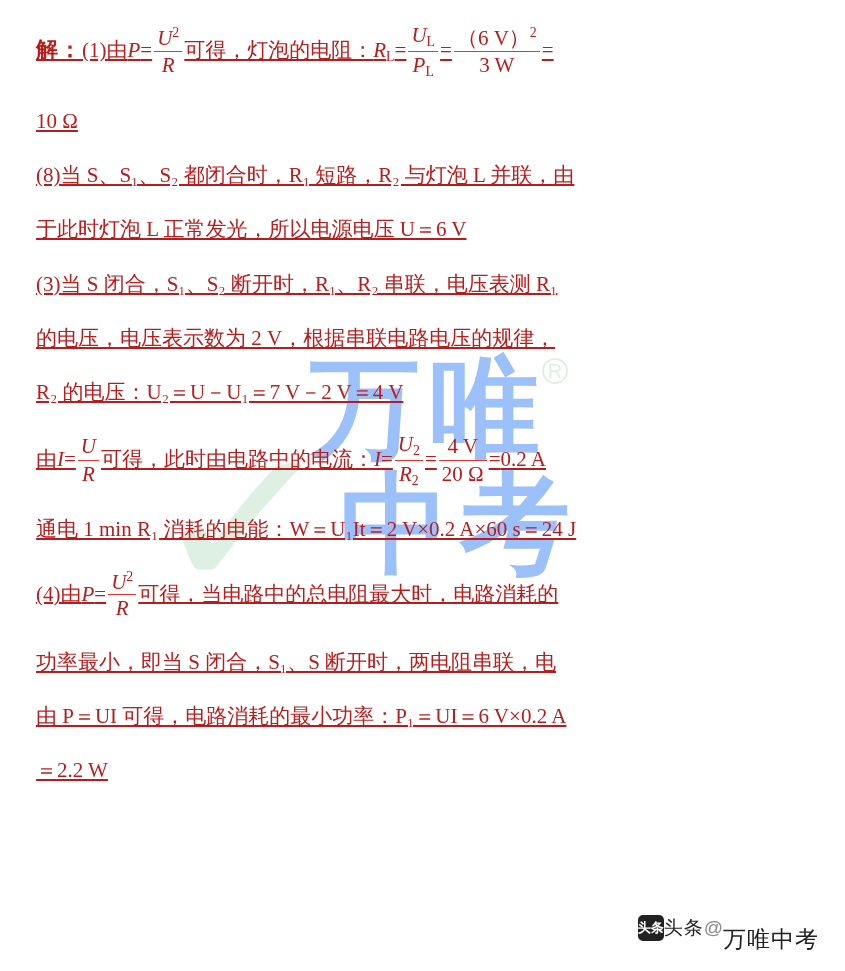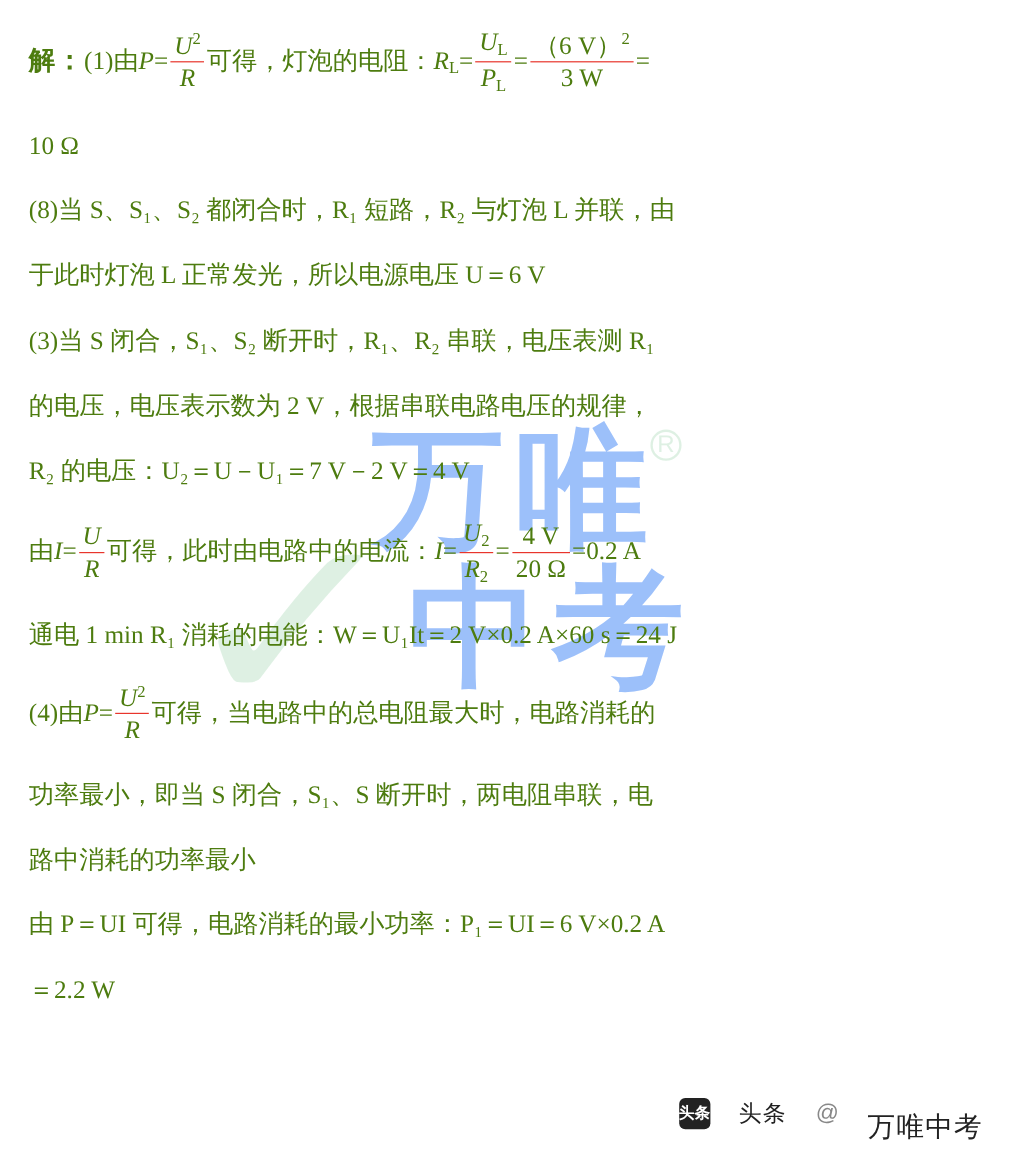--- a/index.html
+++ b/index.html
@@ -63,24 +63,25 @@
     height: 22px;
     text-align: center;
     line-height: 22px;
     font-family: "Liberation Sans", sans-serif;
   }
 
   
   #solution {
     position: relative;
     z-index: 2;
-    color: #4d7c0f;
-    padding: 24px 34px 10px 24px;
+    color: #b91c1c;
+    padding: 24px 34px 10px 36px;
     font-size: 21px;
     line-height: 1.35;
+    text-decoration: underline;
   }
   .para {
     margin: 0 0 26px 0;
     display: block;
   }
   .para:last-child { margin-bottom: 0; }
   .line {
     display: block;
     white-space: nowrap;
   }
@@ -124,21 +125,21 @@
   }
 
   
   #footer {
     position: absolute;
     right: 26px;
     bottom: 16px;
     z-index: 3;
     display: flex;
     align-items: center;
-    gap: 24px;
+    gap: 0;
     color: #222;
     font-family: "Liberation Sans", sans-serif;
   }
   #footer .tt-icon {
     width: 26px;
     height: 26px;
     border-radius: 5px;
     background: #222;
     color: #fff;
     font-size: 13px;
@@ -195,21 +196,20 @@
       <span>由</span><span class="it">I</span><span>=</span><span class="frac"><span class="num it">U</span><span class="den it">R</span></span><span>可得，此时由电路中的电流：</span><span class="it">I</span><span>=</span><span class="frac"><span class="num"><span class="it">U</span><span class="sub">2</span></span><span class="den"><span class="it">R</span><span class="sub">2</span></span></span><span>=</span><span class="frac"><span class="num">4 V</span><span class="den">20 Ω</span></span><span>=</span><span>0.2 A</span>
     </span>
     <span class="line">通电 1 min R₁ 消耗的电能：W＝U₁It＝2 V×0.2 A×60 s＝24 J</span>
   </div>
 
   <div class="para">
     <span class="line">
       <span>(4)由</span><span class="it">P</span><span>=</span><span class="frac"><span class="num"><span class="it">U</span><span class="sup">2</span></span><span class="den it">R</span></span><span>可得，当电路中的总电阻最大时，电路消耗的</span>
     </span>
     <span class="line">功率最小，即当 S 闭合，S₁、S 断开时，两电阻串联，电</span>
-    <span class="line">路中消耗的功率最小</span>
     <span class="line">由 P＝UI 可得，电路消耗的最小功率：P₁＝UI＝6 V×0.2 A</span>
     <span class="line">＝2.2 W</span>
   </div>
 
 </div>
 
 <div id="footer">
   <span class="tt-icon">头条</span>
   <span class="tt-label">头条</span>
   <span class="tt-sep">@</span>

